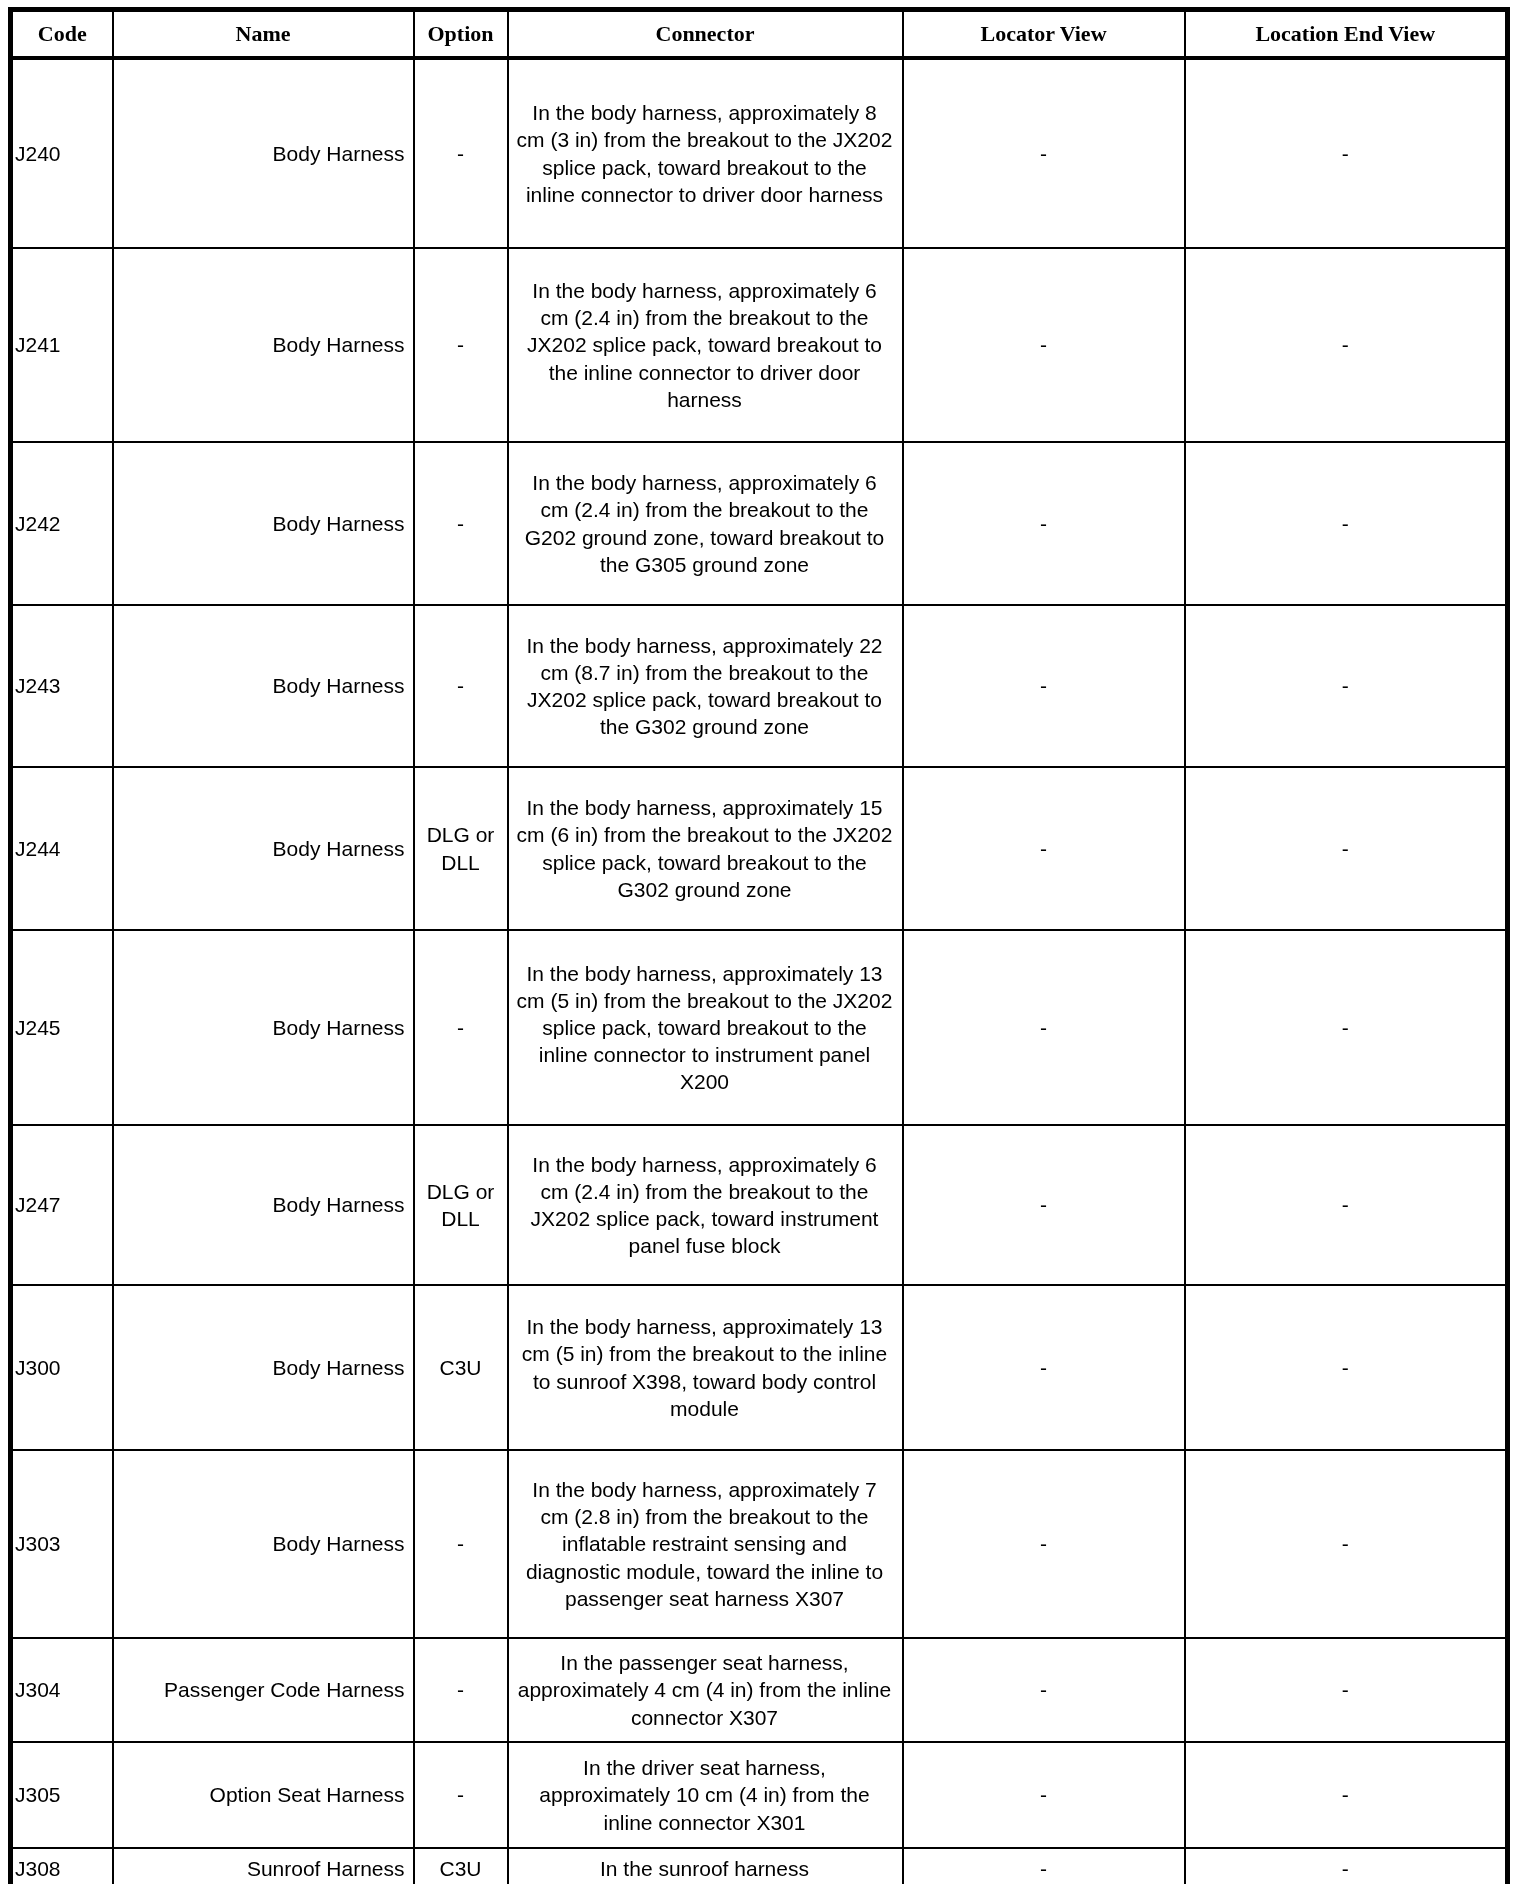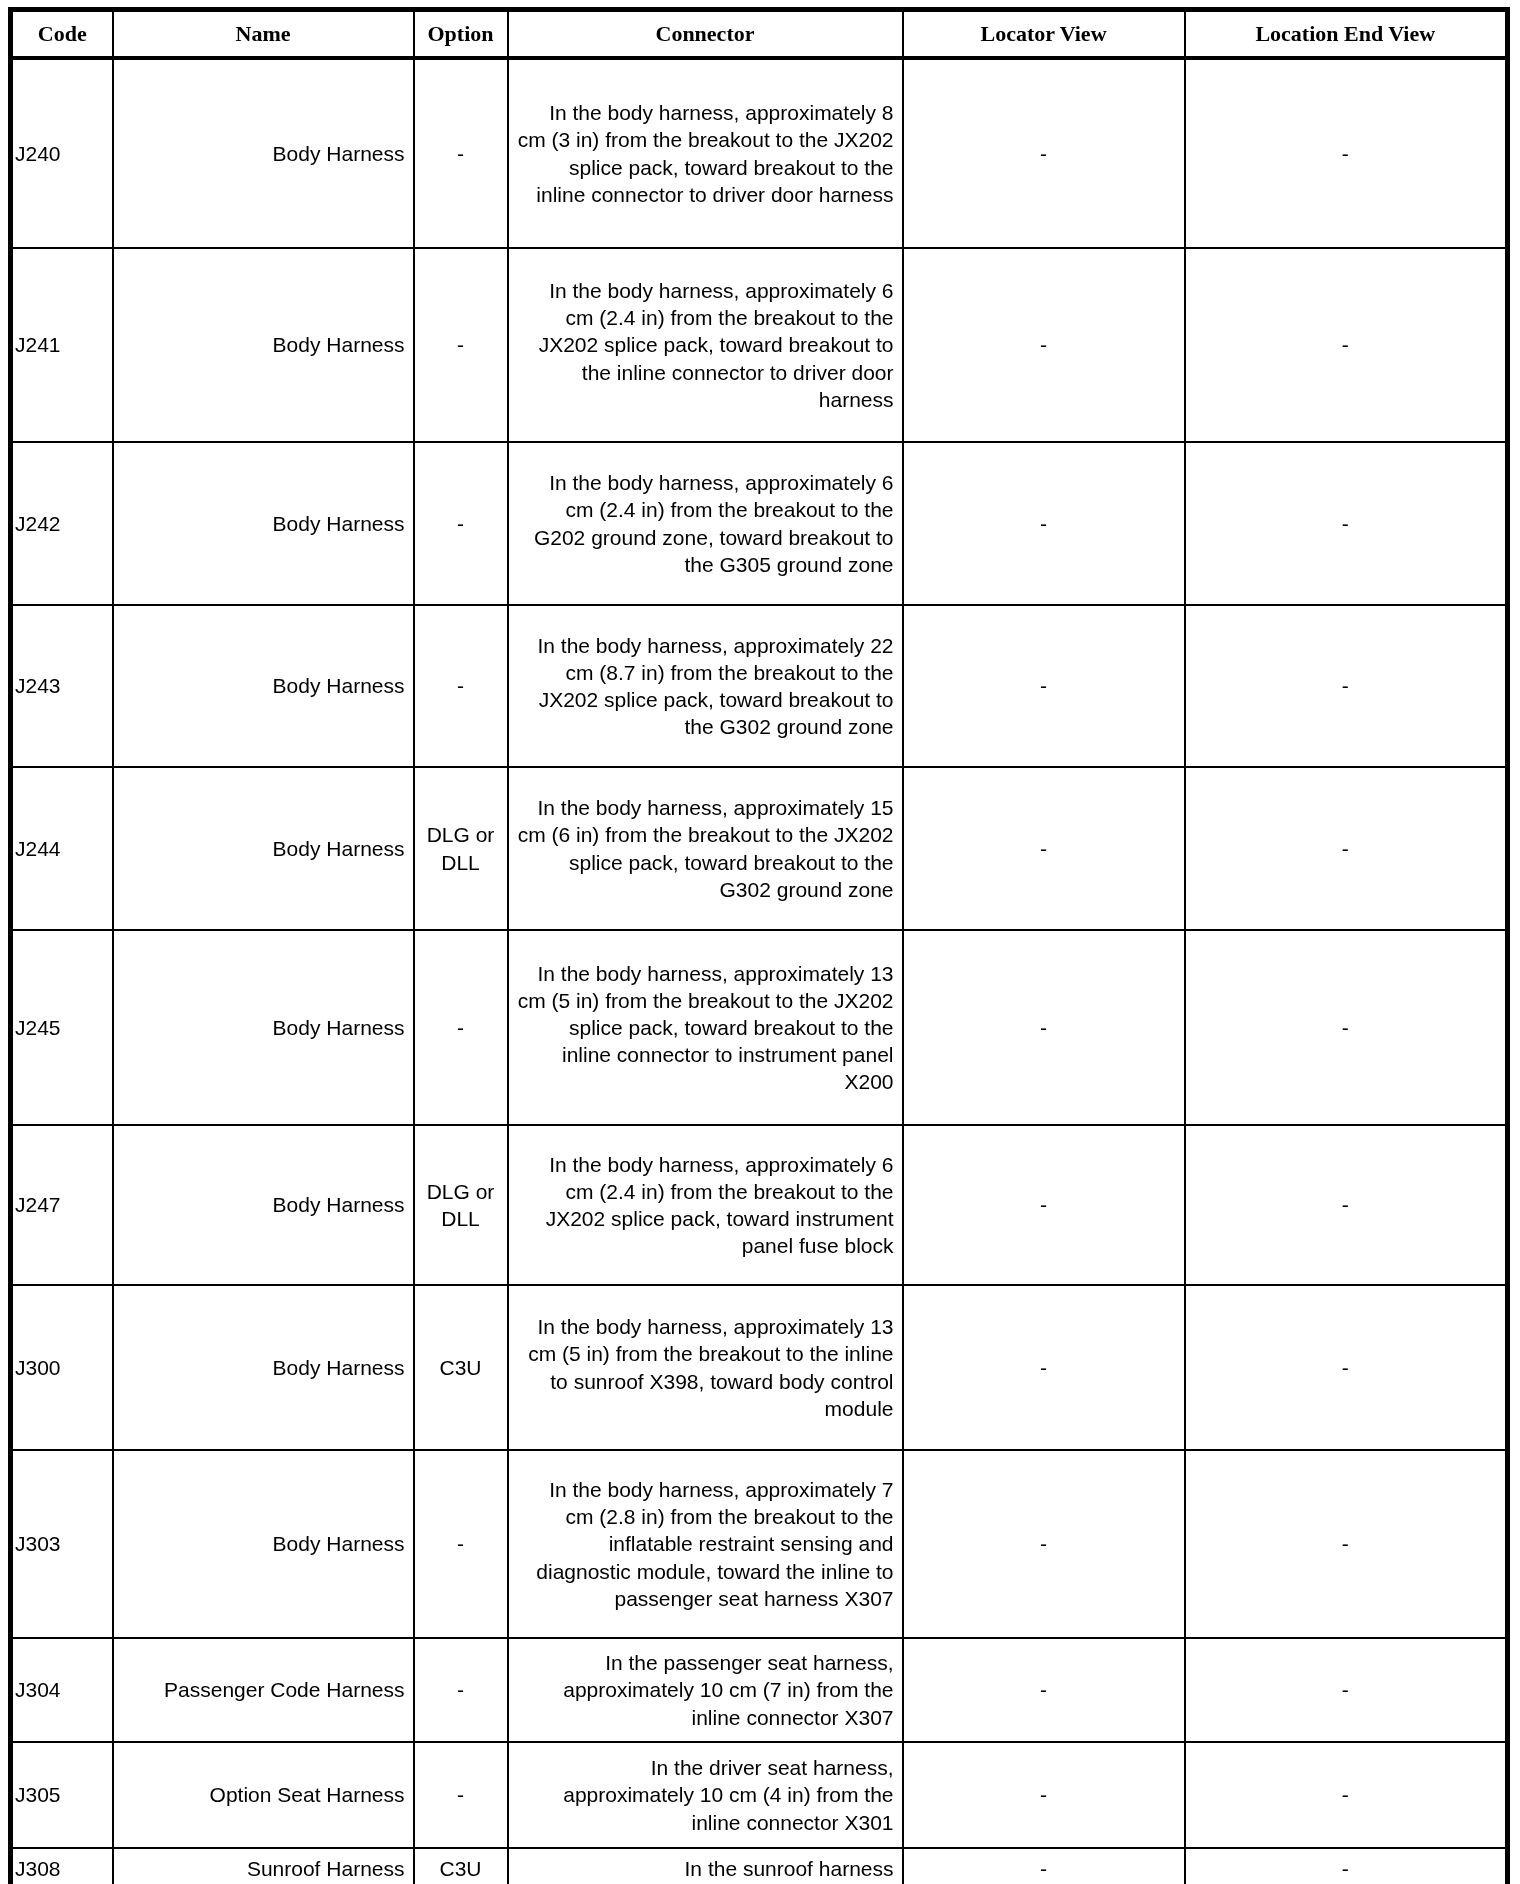--- a/index.html
+++ b/index.html
@@ -43,21 +43,21 @@
     border: 2px solid #000000;
     font-size: 21px;
     line-height: 1.29;
     vertical-align: middle;
     padding: 6px 8px 6px 7px;
     overflow: hidden;
   }
   td.c-code   { text-align: left; padding: 2px; }
   td.c-name   { text-align: right; padding-left: 9px; }
   td.c-center { text-align: center; padding: 2px; }
-  td.c-loc    { text-align: right; }
+  td.c-loc    { text-align: center; }
 
   
   tbody tr:nth-child(1)  { height: 190px; }
   tbody tr:nth-child(2)  { height: 194px; }
   tbody tr:nth-child(3)  { height: 163px; }
   tbody tr:nth-child(4)  { height: 162px; }
   tbody tr:nth-child(5)  { height: 163px; }
   tbody tr:nth-child(6)  { height: 195px; }
   tbody tr:nth-child(7)  { height: 160px; }
   tbody tr:nth-child(8)  { height: 165px; }
@@ -158,21 +158,21 @@
         <td class="c-name">Body Harness</td>
         <td class="c-center">-</td>
         <td class="c-loc">In the body harness, approximately 7 cm (2.8 in) from the breakout to the inflatable restraint sensing and diagnostic module, toward the inline to passenger seat harness X307</td>
         <td class="c-center">-</td>
         <td class="c-center">-</td>
       </tr>
       <tr>
         <td class="c-code">J304</td>
         <td class="c-name">Passenger Code Harness</td>
         <td class="c-center">-</td>
-        <td class="c-loc">In the passenger seat harness, approximately 10 cm (7 in) from the inline connector X307</td>
+        <td class="c-loc">In the passenger seat harness, approximately 4 cm (4 in) from the inline connector X307</td>
         <td class="c-center">-</td>
         <td class="c-center">-</td>
       </tr>
       <tr>
         <td class="c-code">J305</td>
         <td class="c-name">Option Seat Harness</td>
         <td class="c-center">-</td>
         <td class="c-loc">In the driver seat harness, approximately 10 cm (4 in) from the inline connector X301</td>
         <td class="c-center">-</td>
         <td class="c-center">-</td>

